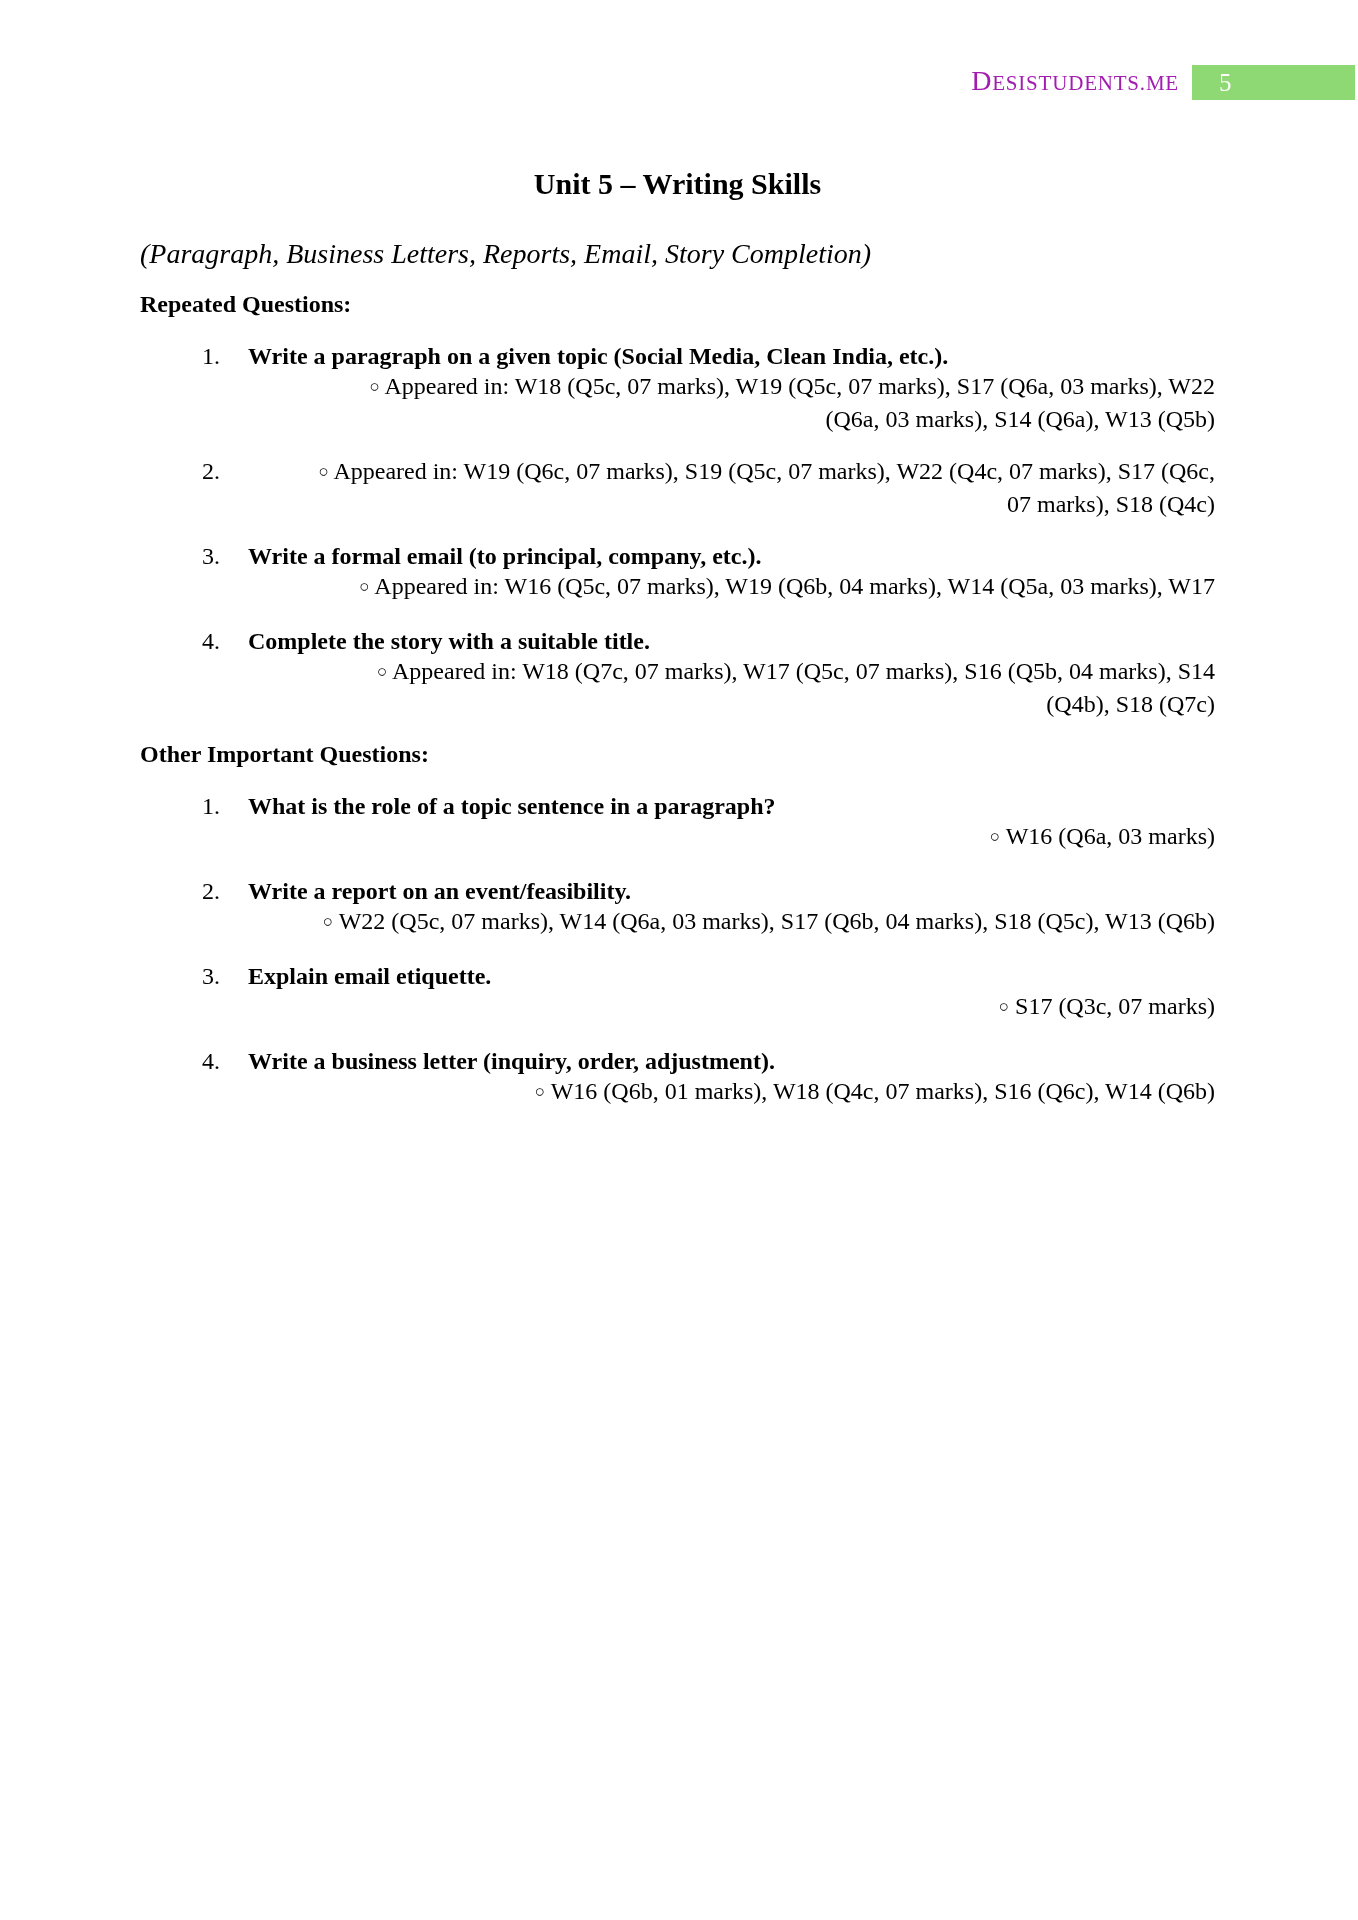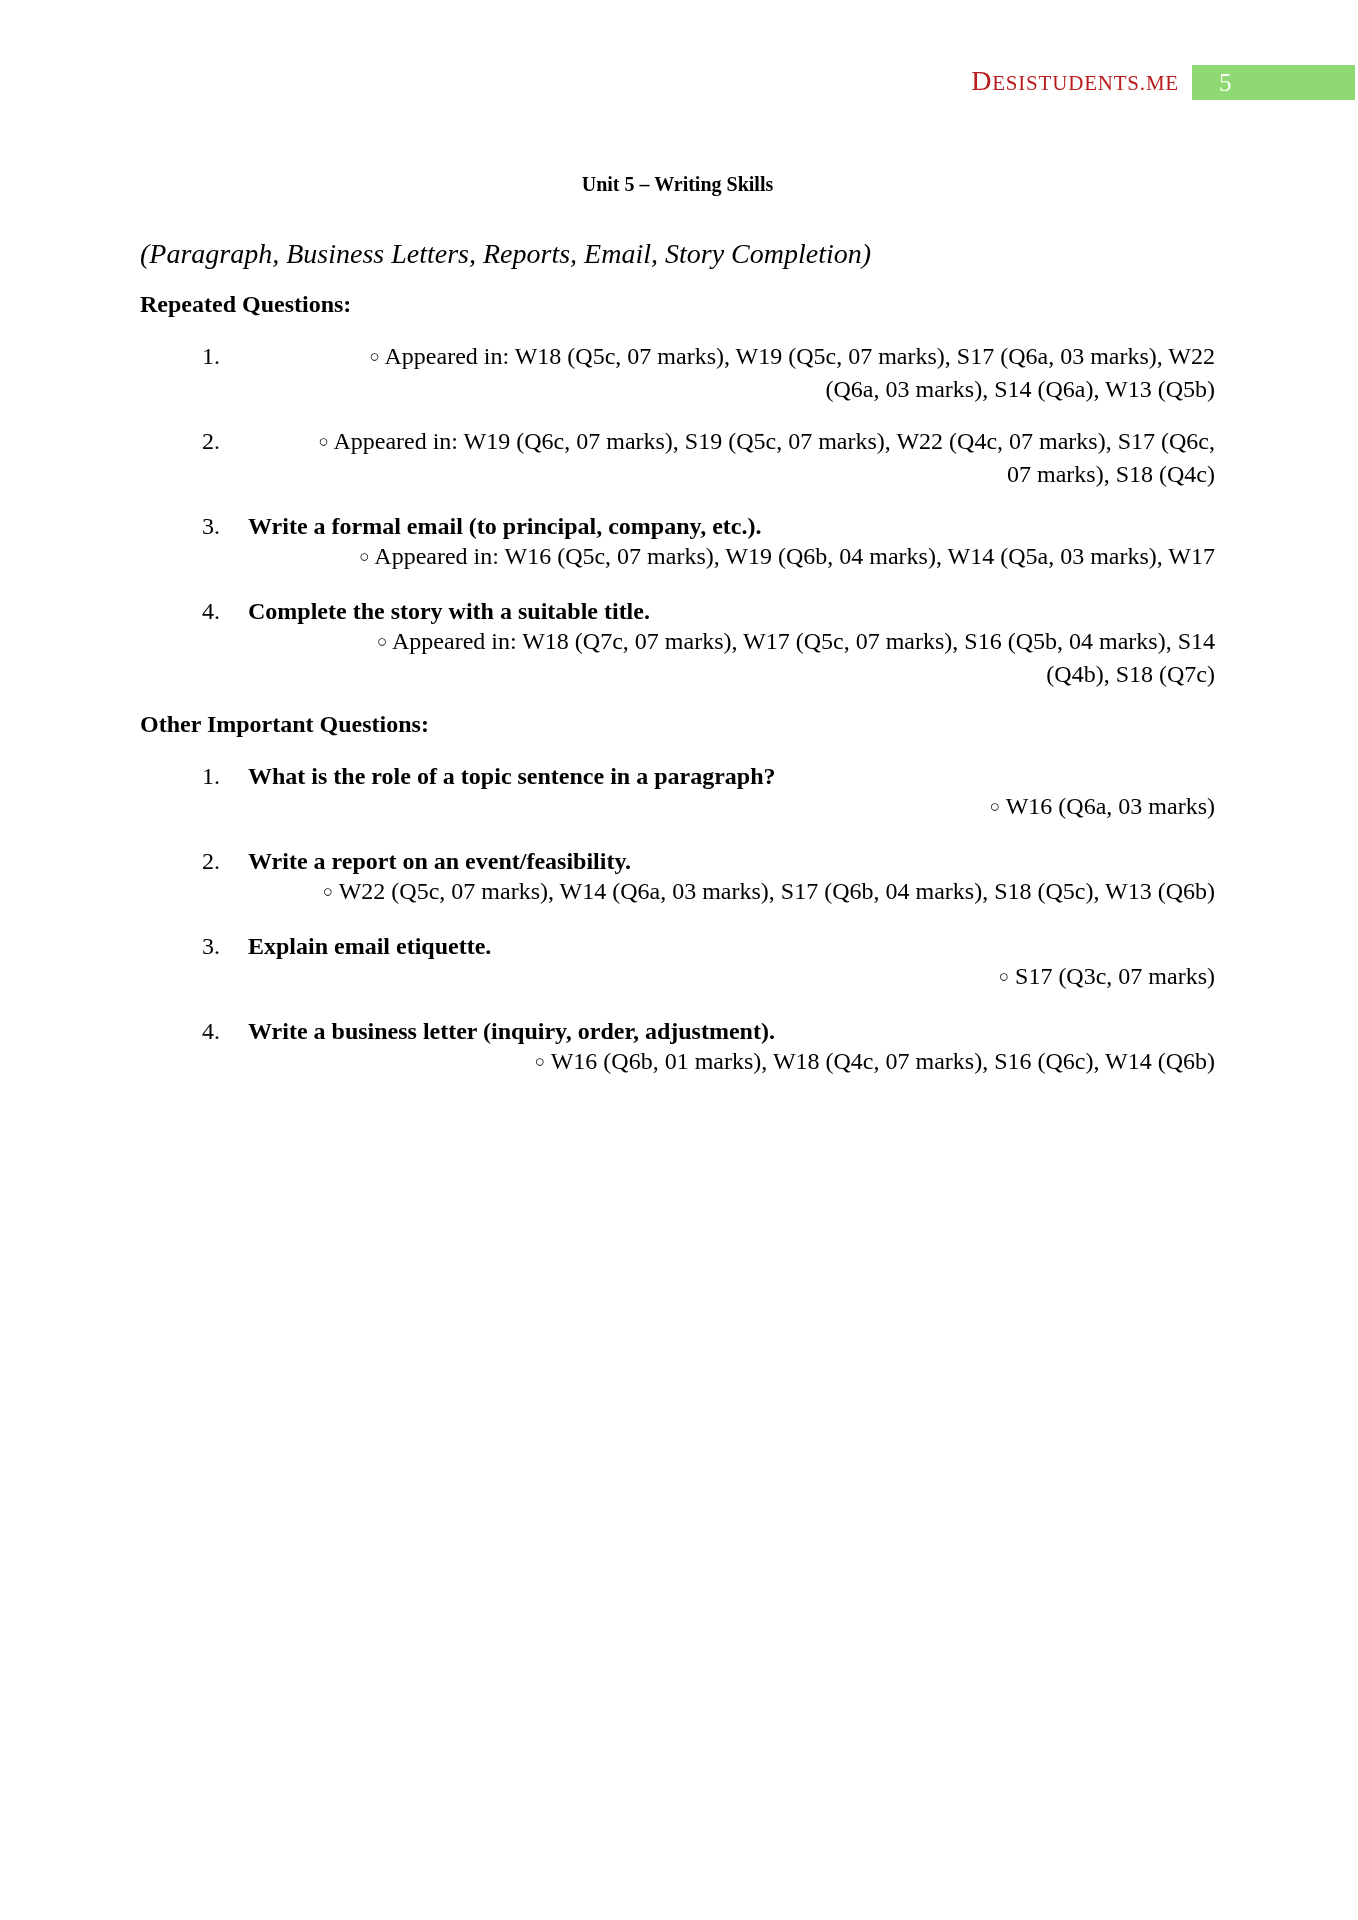--- a/index.html
+++ b/index.html
@@ -18,21 +18,21 @@
     position: absolute;
     top: 63px;
     left: 0;
     right: 0;
     display: flex;
     justify-content: flex-end;
     align-items: center;
   }
   .site-label {
     display: inline-block;
-    color: #b91c1c;
+    color: #a21caf;
     font-size: 21px;
     letter-spacing: 0.8px;
     margin-right: 13px;
     line-height: 35px;
   }
   .site-label::first-letter { font-size: 28px; }
   .page-number-badge {
     width: 163px;
     height: 35px;
     margin-right: 3px;
@@ -45,21 +45,21 @@
     font-size: 25px;
     padding-left: 27px;
     line-height: 35px;
   }
 
   
   .content { padding: 166px 143px 0 140px; }
   .doc-title {
     margin: 0;
     text-align: center;
-    font-size: 20px;
+    font-size: 30px;
     line-height: 36px;
     font-weight: 700;
   }
   .doc-subtitle {
     margin: 37px 0 0 0;
     font-style: italic;
     font-size: 28px;
     line-height: 30px;
   }
   .sec-heading {
@@ -111,20 +111,21 @@
   </header>
 
   <div class="content">
     <h1 class="doc-title">Unit 5 – Writing Skills</h1>
     <p class="doc-subtitle">(Paragraph, Business Letters, Reports, Email, Story Completion)</p>
     <div id="sections">
         <section>
           <h2 class="sec-heading">Repeated Questions:</h2>
           <div class="item">
             <span class="num">1.</span>
+            <div class="q">Write a paragraph on a given topic (Social Media, Clean India, etc.).</div>
             <div>
               <div class="a-line"><span class="bullet">○</span> <span>Appeared in: W18 (Q5c, 07 marks), W19 (Q5c, 07 marks), S17 (Q6a, 03 marks), W22</span></div>
               <div class="a-line"><span>(Q6a, 03 marks), S14 (Q6a), W13 (Q5b)</span></div>
             </div>
           </div>
           <div class="item">
             <span class="num">2.</span>
             <div>
               <div class="a-line"><span class="bullet">○</span> <span>Appeared in: W19 (Q6c, 07 marks), S19 (Q5c, 07 marks), W22 (Q4c, 07 marks), S17 (Q6c,</span></div>
               <div class="a-line"><span>07 marks), S18 (Q4c)</span></div>

